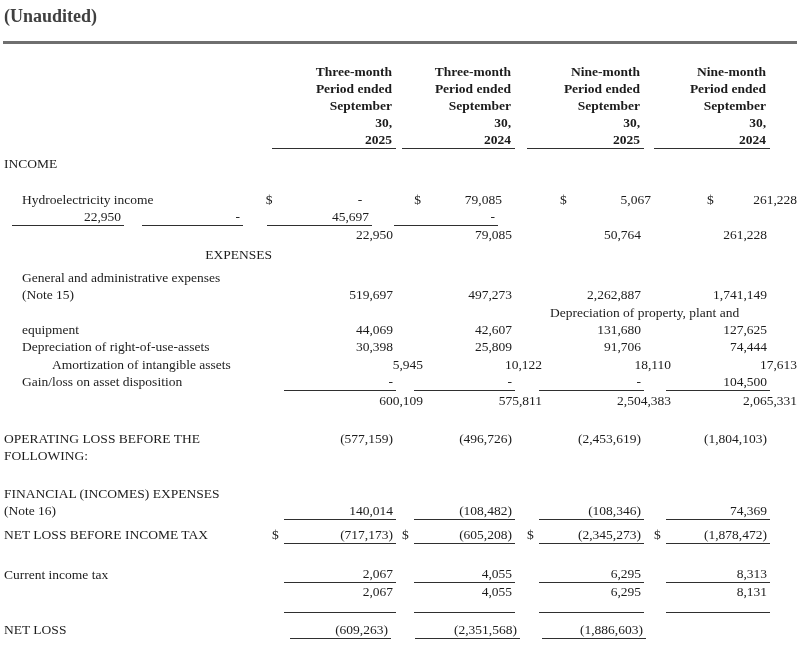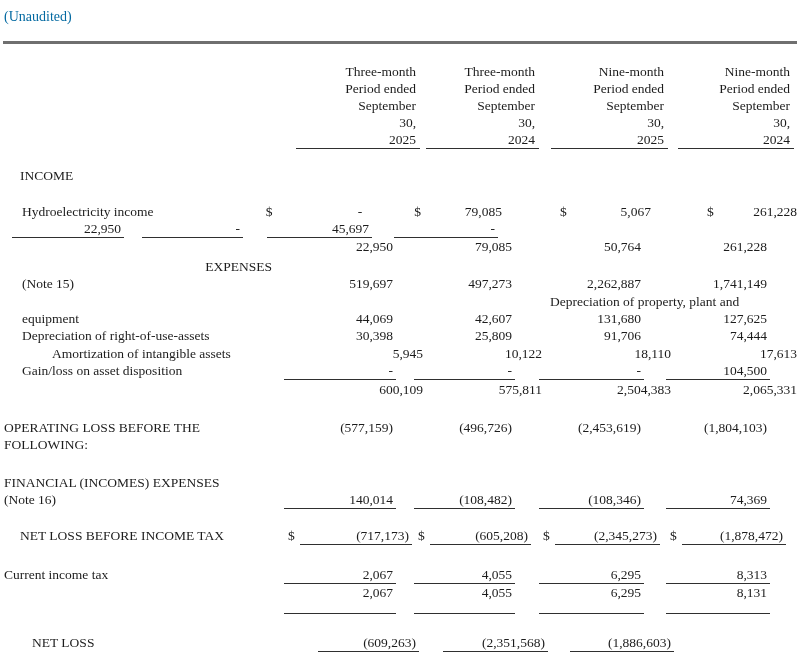--- a/index.html
+++ b/index.html
@@ -8,51 +8,52 @@
     width:800px;height:671px;
     overflow:hidden;
     background:#ffffff;
     font-family:"Liberation Serif","DejaVu Serif",serif;
     font-size:13.5px;
     line-height:17px;
     color:#1c1c1c;
   }
   .unaudited{
     margin:8px 0 0 4px;
-    color:#0369a1;
-    font-size:14px;
+    color:#404040;
+    font-size:18px;
+    font-weight:bold;
   }
   .top-rule{
     height:3px;
     background:#6f6f6f;
     margin:16px 3px 0 3px;
   }
   
   .row{display:flex;align-items:flex-start;}
   .label{width:272px;padding-left:4px;box-sizing:border-box;}
   .indent .label{padding-left:22px;}
   .cell{display:flex;box-sizing:border-box;}
   .c1{width:124px;}
   .c2{width:113px;margin-left:6px;}
   .c3{width:117px;margin-left:12px;}
   .c4{width:116px;margin-left:10px;}
   .cur{width:12px;flex:0 0 12px;text-align:left;}
   .vw{flex:1;text-align:right;padding-right:3px;}
   .u .vw{border-bottom:1px solid #2f2f2f;}
   
-  .header-row{display:flex;margin-top:19px;font-weight:normal;margin-left:24px;}
+  .header-row{display:flex;margin-top:19px;font-weight:bold;}
   .hspacer{width:272px;}
   .hcell{text-align:right;padding-right:4px;box-sizing:border-box;border-bottom:1px solid #2f2f2f;}
   
   .rule-row{display:flex;margin-top:12px;height:1px;}
   .rule-row .vw{border-bottom:1px solid #2f2f2f;height:0;}
   
   .mt1{margin-top:1px;justify-content:flex-end;}  .mt3{margin-top:3px;text-align:right;}
-  .mt18{margin-top:18px;padding-left:16px;}.mt19{margin-top:19px;gap:43px;}
-  .mt21{margin-top:21px;}.mt4{margin-top:20px;padding-left:28px;}
+  .mt18{margin-top:6px;}.mt19{margin-top:19px;gap:43px;}
+  .mt21{margin-top:21px;align-items:flex-end;}.mt4{margin-top:8px;}
 </style>
 </head>
 <body>
 
 <div id="page">
 
   <div class="unaudited">(Unaudited)</div>
   <div class="top-rule"></div>
 
   <div class="header-row">
@@ -147,20 +148,23 @@
     <div class="cell c4">
         <span class="cur"></span>
         <span class="vw"><span>261,228</span></span>
       </div>
   </div>
 
   <div class="row mt3">
     <div class="label">EXPENSES</div>
   </div>
 
+  <div class="row indent mt18">
+    <div class="label">General and administrative expenses</div>
+  </div>
 
   <div class="row indent">
     <div class="label">(Note 15)</div>
     <div class="cell c1">
         <span class="cur"></span>
         <span class="vw"><span>519,697</span></span>
       </div>
     <div class="cell c2">
         <span class="cur"></span>
         <span class="vw"><span>497,273</span></span>

